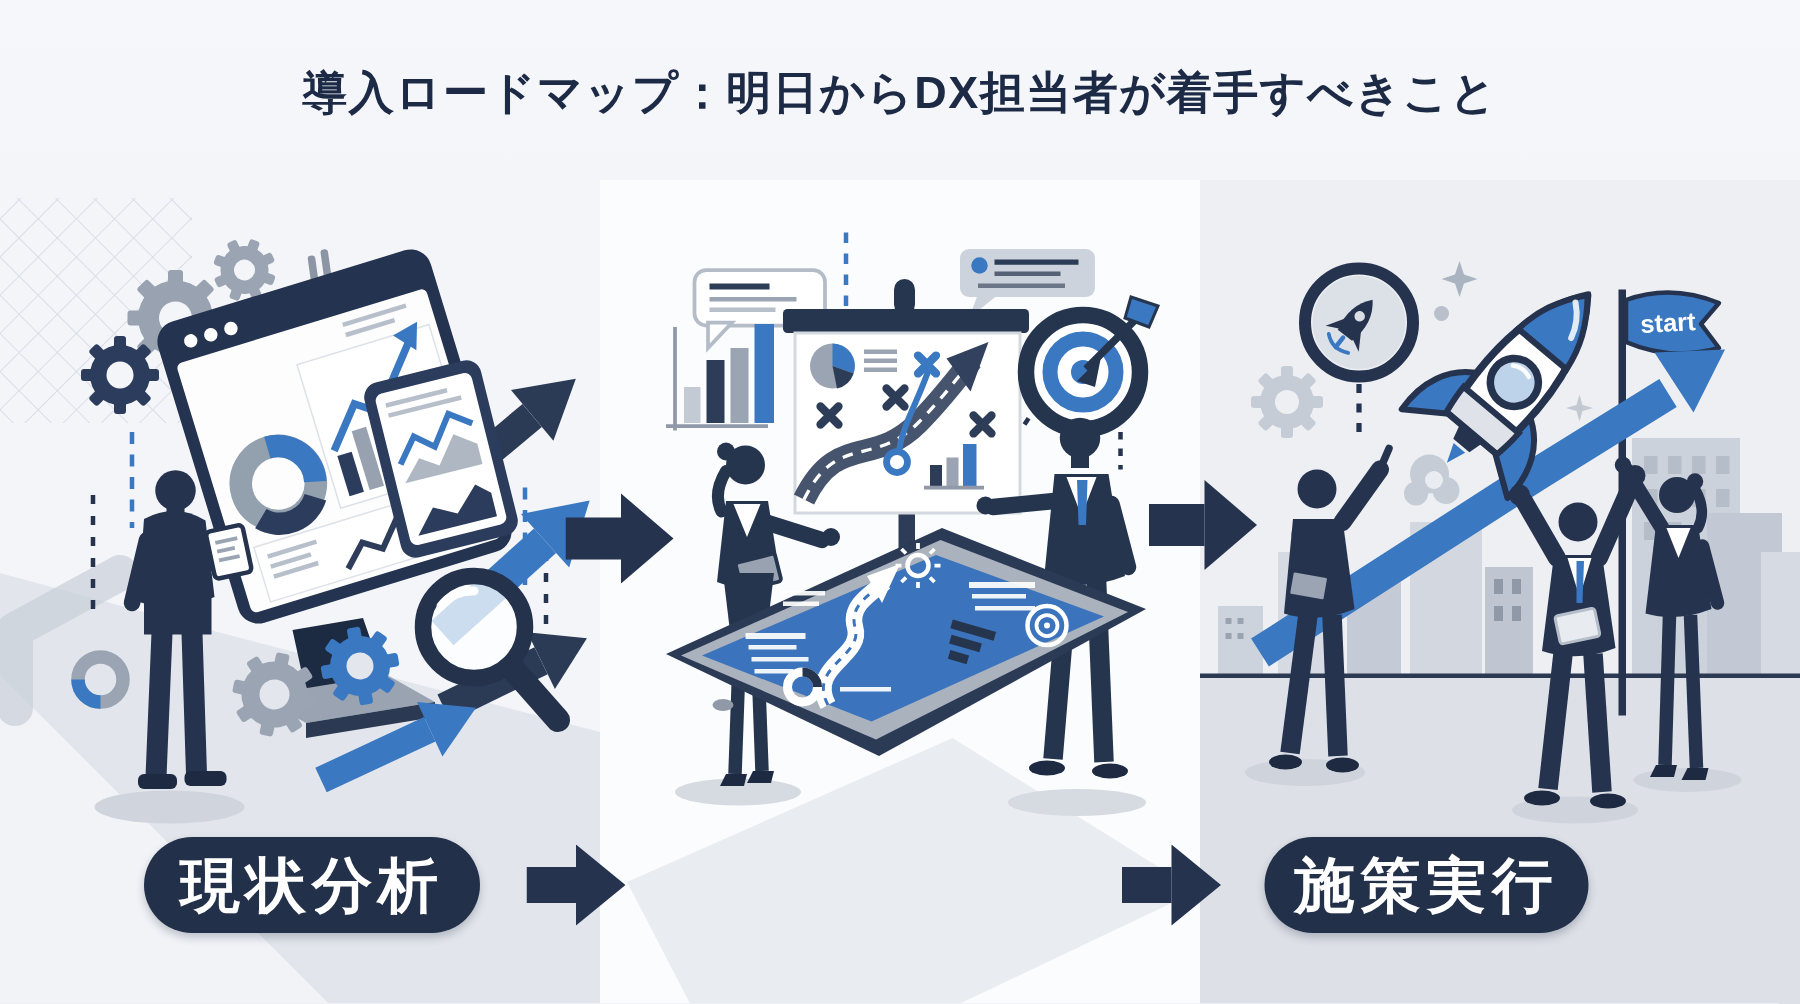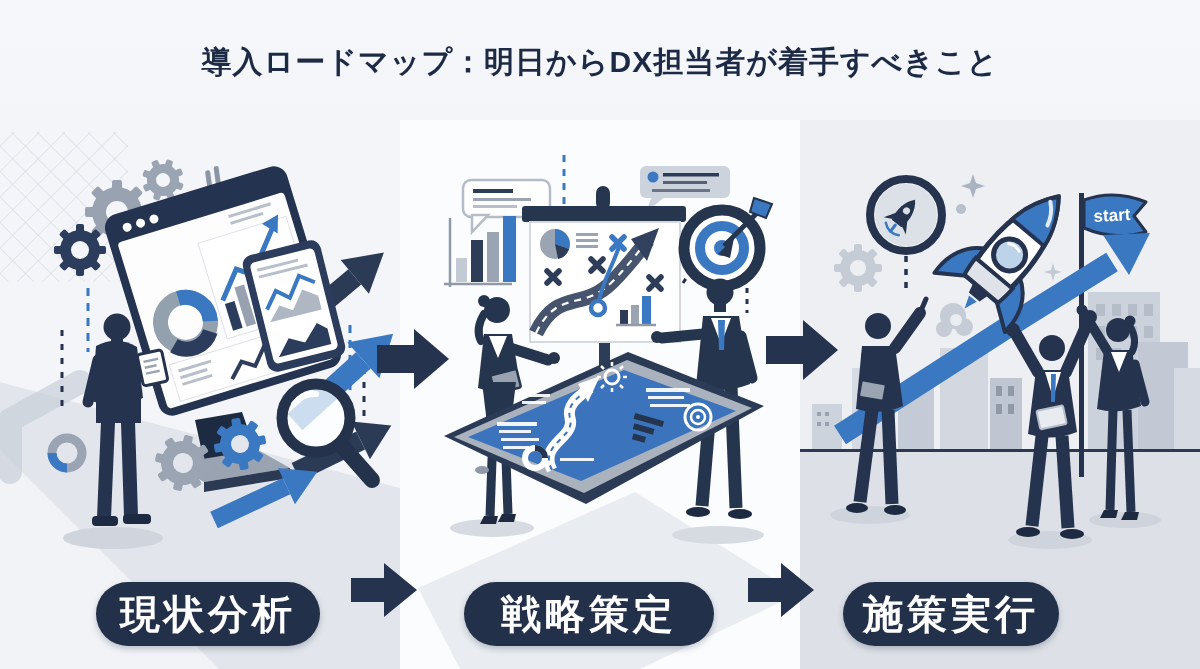--- a/index.html
+++ b/index.html
@@ -11,21 +11,21 @@
          font-size:30px;font-weight:800;color:#1d2a45;letter-spacing:1px;
          white-space:nowrap;}
   .col{position:absolute;top:120px;width:400px;height:549px;overflow:hidden;}
   .col svg{display:block;width:400px;height:549px;}
   #col1{left:0;background:#f3f5f9;}
   #col2{left:400px;background:#fbfcfe;}
   #col3{left:800px;background:#edeff3;}
   .panel-arrow{position:absolute;width:74px;height:64px;}
   #parrow1{left:377px;top:327px;}
   #parrow2{left:766px;top:318px;}
-  .pill{position:absolute;top:582px;height:64px;border-radius:32px;
+  .pill{position:absolute;top:558px;height:64px;border-radius:32px;
         background:#233049;color:#ffffff;font-size:40px;font-weight:bold;
         display:flex;align-items:center;justify-content:center;letter-spacing:4px;
         box-shadow:0 3px 6px rgba(30,42,66,.25);white-space:nowrap;}
   #pill1{left:96px;width:224px;}
   #pill2{left:464px;width:250px;}
   #pill3{left:843px;width:216px;text-align:right;}
   .step-arrow{position:absolute;width:66px;height:54px;top:563px;}
   #sarrow1{left:351px;}
   #sarrow2{left:748px;}
 </style>
@@ -558,20 +558,19 @@
   <svg class="panel-arrow" id="parrow2" viewBox="0 0 74 64">
     <rect x="0" y="18" width="37" height="28" fill="#25334e"></rect>
       <polygon points="37,2 72,32 37,62" fill="#25334e"></polygon>
   </svg>
 
   <div class="pill" id="pill1">現状分析</div>
   <svg class="step-arrow" id="sarrow1" viewBox="0 0 66 54">
     <rect x="0" y="15" width="33" height="24" fill="#25334e"></rect>
       <polygon points="33,0 66,27 33,54" fill="#25334e"></polygon>
   </svg>
-  <div class="pill" id="pill2">戦略策定</div>
   <svg class="step-arrow" id="sarrow2" viewBox="0 0 66 54">
     <rect x="0" y="15" width="33" height="24" fill="#25334e"></rect>
       <polygon points="33,0 66,27 33,54" fill="#25334e"></polygon>
   </svg>
   <div class="pill" id="pill3">施策実行</div>
 
 </div>
 
 </body></html>

